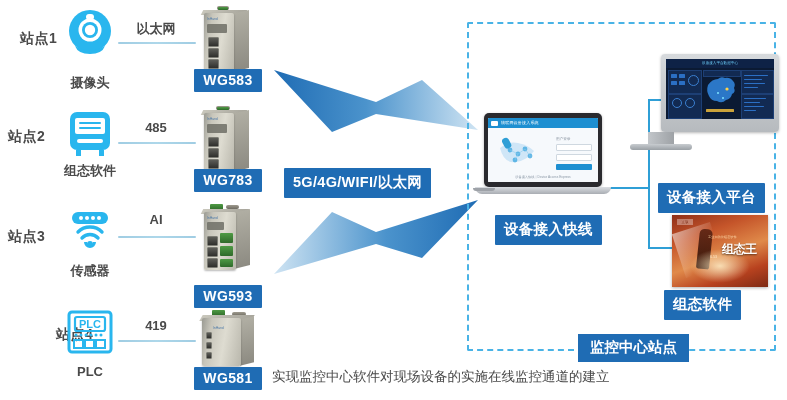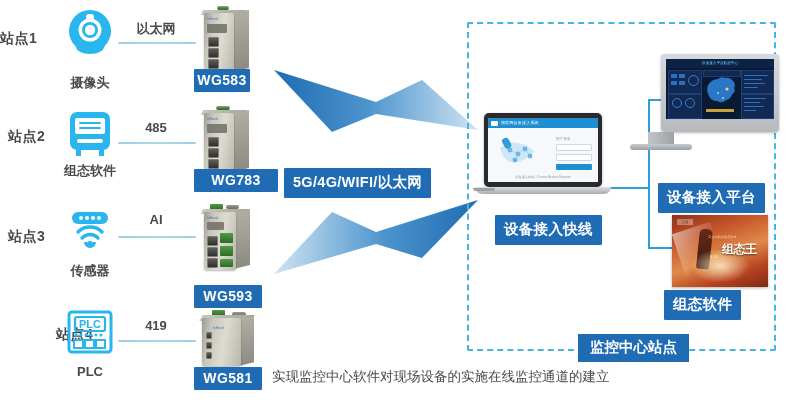--- a/index.html
+++ b/index.html
@@ -181,21 +181,21 @@
   
   .caption{
     position:absolute;font-size:13.5px;color:#4a4a4a;white-space:nowrap;
   }
 </style>
 </head>
 <body>
 
 <div class="canvas">
 
-  <div class="station-label" style="left:0;top:30px;text-align:right;">站点1</div>
+  <div class="station-label" style="left:20px;top:30px;text-align:right;">站点1</div>
 
   <div class="dev-icon" style="left:62px;top:8px;">
     <svg width="56" height="52" viewBox="0 0 56 52">
       <circle cx="28" cy="23" r="21" fill="#29b6ee"></circle>
       <circle cx="28" cy="22" r="11.5" fill="#fff"></circle>
       <circle cx="28" cy="22" r="8" fill="#29b6ee"></circle>
       <circle cx="28" cy="22" r="5.2" fill="#fff"></circle>
       <rect x="24" y="6" width="8" height="6" rx="3" fill="#fff"></rect>
       <path d="M13 38 q15 9 30 0 q-3 8 -15 8 q-12 0 -15 -8Z" fill="#29b6ee"></path>
     </svg>
@@ -210,21 +210,21 @@
     <div class="rt-green" style="left:22px;top:1px;width:10px;height:3px;"></div>
     <div class="rt-top" style="left:6px;top:4px;width:44px;height:5px;transform:skewX(-26deg);"></div>
     <div class="rt-side" style="left:36px;top:6px;width:17px;height:58px;transform:skewY(-14deg);"></div>
     <div class="rt-body" style="left:8px;top:7px;width:30px;height:60px;"></div>
     <div class="rt-logo" style="left:11px;top:11px;">InHand</div>
     <div class="rt-led-panel" style="left:11px;top:18px;width:20px;height:9px;"></div>
     <div class="rt-port" style="left:12px;top:31px;"></div>
     <div class="rt-port" style="left:12px;top:42px;"></div>
     <div class="rt-port" style="left:12px;top:53px;"></div>
   </div>
-  <div class="rt-badge" style="left:194px;top:69px;width:56px;">WG583</div>
+  <div class="rt-badge" style="left:194px;top:69px;width:68px;">WG583</div>
 
   <div class="station-label" style="left:8px;top:128px;">站点2</div>
 
   <div class="dev-icon" style="left:62px;top:108px;">
     <svg width="56" height="52" viewBox="0 0 56 52">
       <rect x="8" y="4" width="40" height="38" rx="7" fill="#29b6ee"></rect>
       <rect x="13" y="10" width="30" height="16" rx="2" fill="#fff"></rect>
       <rect x="17" y="14" width="22" height="2" rx="1" fill="#29b6ee"></rect>
       <rect x="17" y="19" width="22" height="2" rx="1" fill="#29b6ee"></rect>
       <rect x="15" y="31" width="26" height="4" rx="2" fill="#fff"></rect>
@@ -242,21 +242,21 @@
     <div class="rt-green" style="left:21px;top:1px;width:12px;height:3px;"></div>
     <div class="rt-top" style="left:6px;top:4px;width:44px;height:5px;transform:skewX(-26deg);"></div>
     <div class="rt-side" style="left:36px;top:6px;width:17px;height:58px;transform:skewY(-14deg);"></div>
     <div class="rt-body" style="left:8px;top:7px;width:30px;height:60px;"></div>
     <div class="rt-logo" style="left:11px;top:11px;">InHand</div>
     <div class="rt-led-panel" style="left:11px;top:18px;width:20px;height:9px;"></div>
     <div class="rt-port" style="left:12px;top:31px;"></div>
     <div class="rt-port" style="left:12px;top:42px;"></div>
     <div class="rt-port" style="left:12px;top:53px;"></div>
   </div>
-  <div class="rt-badge" style="left:194px;top:169px;width:84px;">WG783</div>
+  <div class="rt-badge" style="left:194px;top:169px;width:68px;">WG783</div>
 
   <div class="station-label" style="left:8px;top:228px;">站点3</div>
 
   <div class="dev-icon" style="left:62px;top:208px;">
     <svg width="56" height="52" viewBox="0 0 56 52">
       <rect x="10" y="4" width="36" height="12" rx="6" fill="#29b6ee"></rect>
       <circle cx="19" cy="10" r="2" fill="#fff"></circle>
       <circle cx="25" cy="10" r="2" fill="#fff"></circle>
       <circle cx="31" cy="10" r="2" fill="#fff"></circle>
       <circle cx="37" cy="10" r="2" fill="#fff"></circle>

